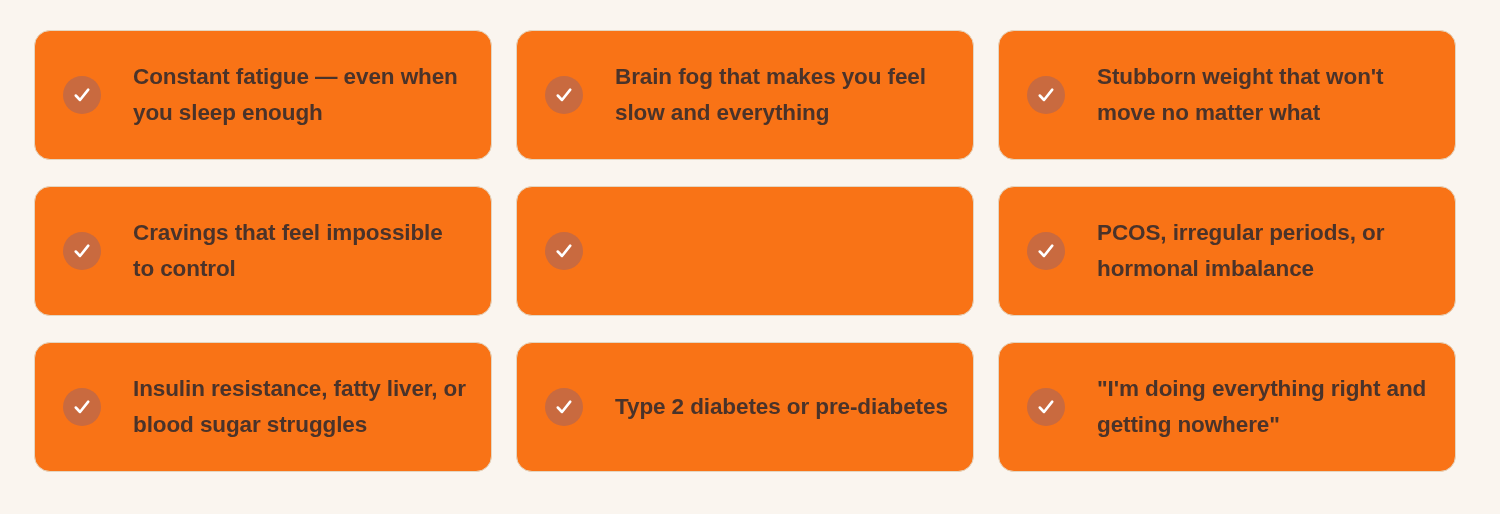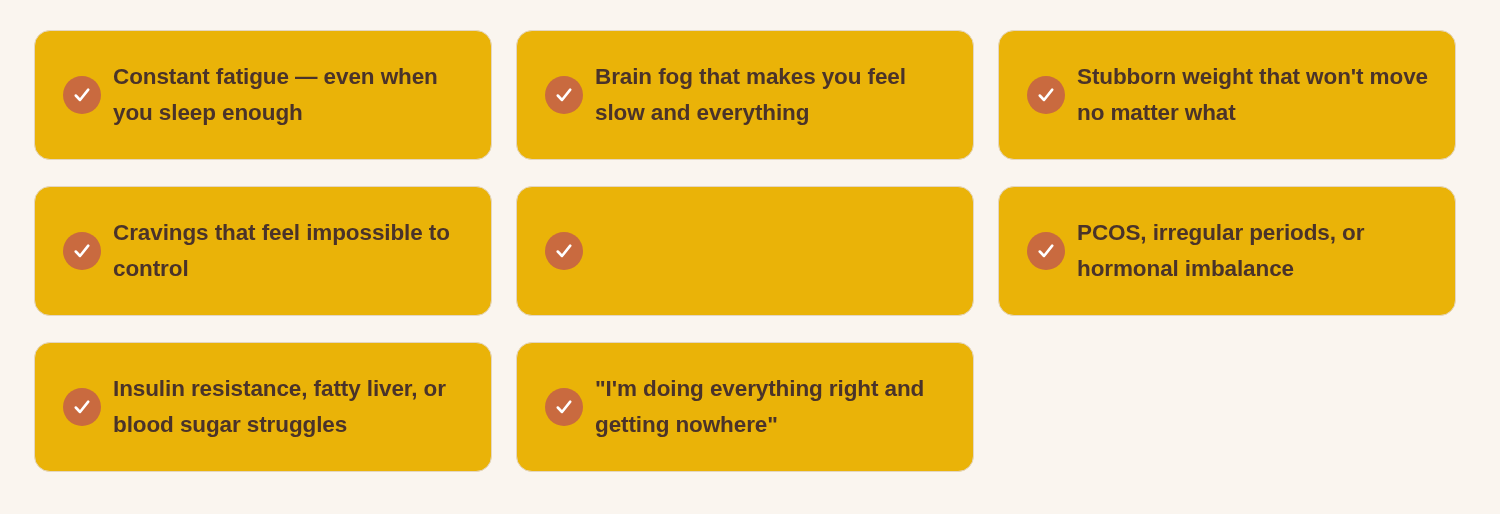--- a/index.html
+++ b/index.html
@@ -23,26 +23,26 @@
     padding: 30px 44px 42px 34px;
     display: grid;
     grid-template-columns: repeat(3, 1fr);
     grid-template-rows: repeat(3, 1fr);
     column-gap: 24px;
     row-gap: 26px;
     align-content: stretch;
   }
 
   .checklist-card {
-    background: #eab308;
+    background: #f97316;
     border: 1.5px solid #e4d6c1;
     border-radius: 16px;
     display: flex;
     align-items: center;
-    gap: 12px;
+    gap: 32px;
     padding: 18px 22px 18px 28px;
     min-width: 0;
   }
 
   .check-badge {
     flex: 0 0 auto;
     width: 38px;
     height: 38px;
     border-radius: 50%;
     background: #c96a3f;
@@ -129,20 +129,28 @@
 
   <div class="checklist-card">
     <span class="check-badge">
       <svg viewBox="0 0 24 24" aria-hidden="true">
           <path d="M4.5 12.6 L9.6 18 L19.5 5.6" fill="none" stroke="#ffffff" stroke-width="3.1" stroke-linecap="round" stroke-linejoin="round"></path>
         </svg>
     </span>
     <span class="card-text">Insulin resistance, fatty liver, or blood sugar struggles</span>
   </div>
 
+  <div class="checklist-card">
+    <span class="check-badge">
+      <svg viewBox="0 0 24 24" aria-hidden="true">
+          <path d="M4.5 12.6 L9.6 18 L19.5 5.6" fill="none" stroke="#ffffff" stroke-width="3.1" stroke-linecap="round" stroke-linejoin="round"></path>
+        </svg>
+    </span>
+    <span class="card-text">Type 2 diabetes or pre-diabetes</span>
+  </div>
 
   <div class="checklist-card">
     <span class="check-badge">
       <svg viewBox="0 0 24 24" aria-hidden="true">
           <path d="M4.5 12.6 L9.6 18 L19.5 5.6" fill="none" stroke="#ffffff" stroke-width="3.1" stroke-linecap="round" stroke-linejoin="round"></path>
         </svg>
     </span>
     <span class="card-text">"I'm doing everything right and getting nowhere"</span>
   </div>
 

